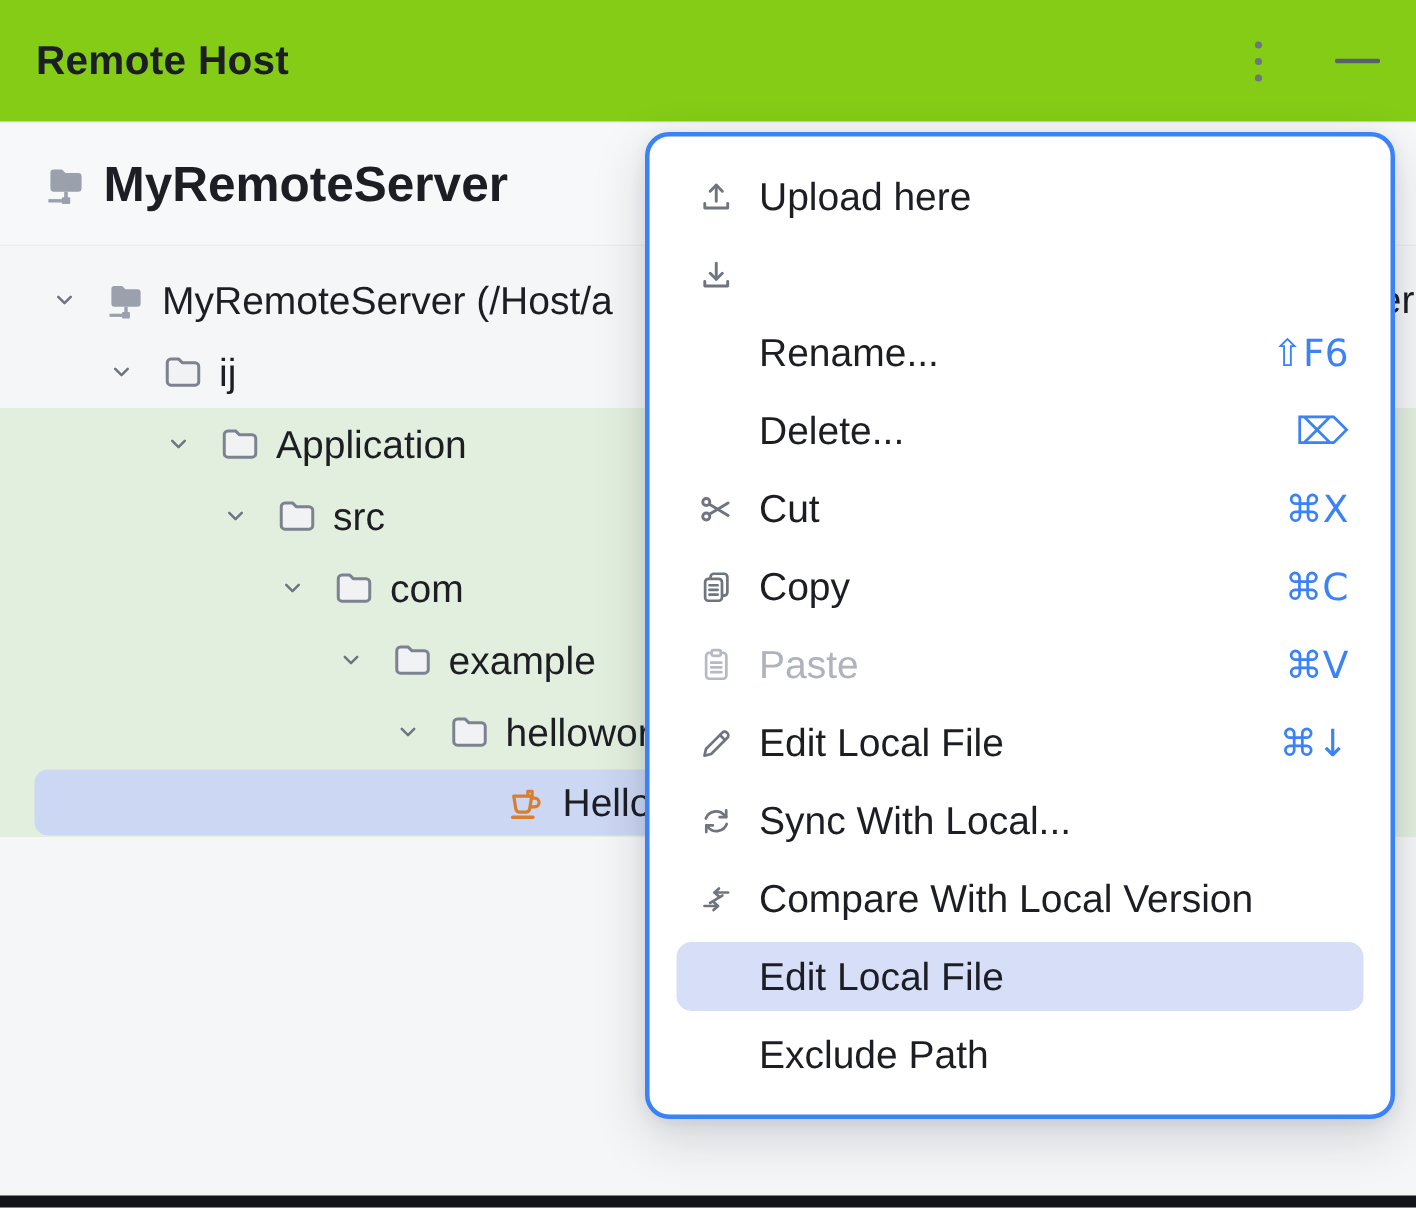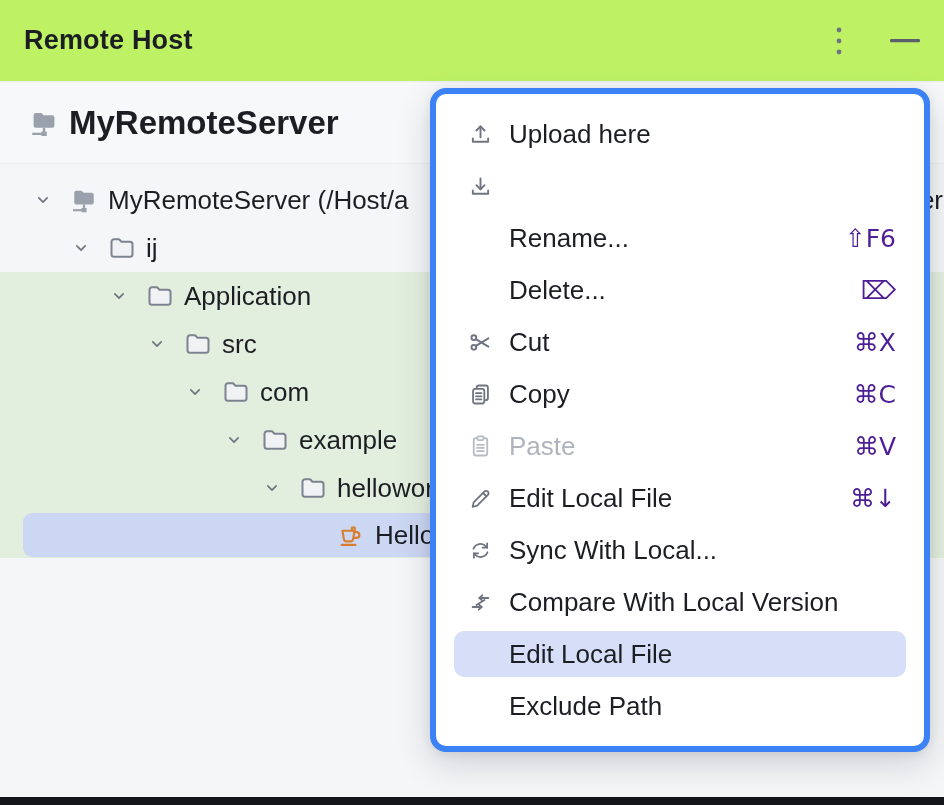--- a/index.html
+++ b/index.html
@@ -4,21 +4,21 @@
 <style>
   html,body{margin:0;padding:0}
   body{
     width:944px;height:805px;position:relative;overflow:hidden;
     background:#f5f6f7;color:#1c1e24;
     font-family:"Liberation Sans","DejaVu Sans",sans-serif;
     -webkit-font-smoothing:antialiased;
   }
   
   .titlebar{
-    position:absolute;top:0;left:0;right:0;height:82px;background:#bef264;
+    position:absolute;top:0;left:0;right:0;height:82px;background:#84cc16;
     border-bottom:1px solid #edeef1;display:flex;align-items:center;
     padding:12px 24px;box-sizing:border-box;
   }
   .titlebar .title{font-size:27px;font-weight:700;letter-spacing:.2px}
   .titlebar-actions{margin-left:auto;display:flex;align-items:center;gap:36px}
   .tb-icon{display:flex;align-items:center;justify-content:center;width:30px;height:30px;cursor:pointer}
   
   .server-header{
     position:absolute;top:83px;left:0;right:0;height:81px;background:#f7f8f9;
     border-bottom:1px solid #eceef0;display:flex;align-items:center;
@@ -39,31 +39,31 @@
   }
   .ind{flex:none;height:1px}
   .chev{width:20px;height:20px;margin-right:16px;flex:none;display:flex;align-items:center;justify-content:center;cursor:pointer}
   .chev.empty{visibility:hidden}
   .ticon{width:30px;height:30px;margin-right:9px;flex:none;display:flex;align-items:center;justify-content:center}
   .tlabel{white-space:nowrap}
   .tail{position:absolute;right:1px;top:50%;transform:translateY(-50%);z-index:1}
   
   .menu{
     position:absolute;left:430px;top:88px;width:500px;box-sizing:border-box;
-    background:#ffffff;border:6px solid #3b82f6;border-radius:16px;
+    background:#ffffff;border:3px solid #3b82f6;border-radius:16px;
     box-shadow:0 12px 34px rgba(25,30,55,.17),0 2px 10px rgba(25,30,55,.08);
     padding:14px 0;margin:0;list-style:none;z-index:5;
   }
   .mi{
     height:52px;display:flex;align-items:center;position:relative;
     padding:0 28px 0 31px;font-size:26px;cursor:pointer;white-space:nowrap;
   }
   .mi > *{position:relative;z-index:1}
   .mi .micon{width:27px;height:27px;margin-right:15px;flex:none;display:flex;align-items:center;justify-content:center}
-  .mi .sc{margin-left:auto;color:#4c1d95;font-family:"DejaVu Sans","Liberation Sans",sans-serif;font-size:25px;padding-left:30px}
+  .mi .sc{margin-left:auto;color:#3b82f6;font-family:"DejaVu Sans","Liberation Sans",sans-serif;font-size:25px;padding-left:30px}
   .mi.disabled{color:#aeb3be}
   .mi.highlighted::before{
     content:"";position:absolute;left:18px;right:18px;top:3px;bottom:3px;
     background:var(--mh,#d6dff7);border-radius:10px;z-index:0;
   }
   
   .bottombar{position:absolute;left:0;right:0;top:797px;height:8px;background:#14151a}
   svg{display:block}
 </style>
 </head>

